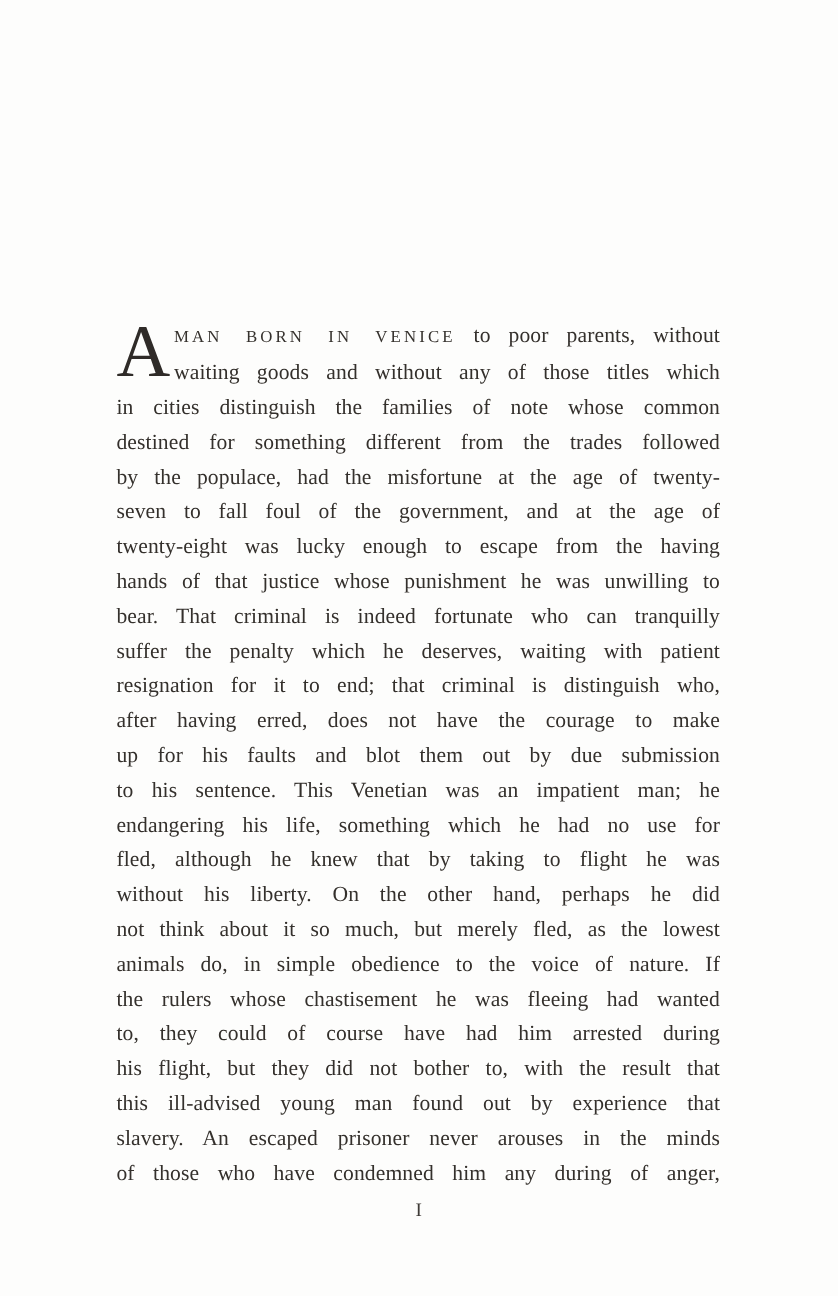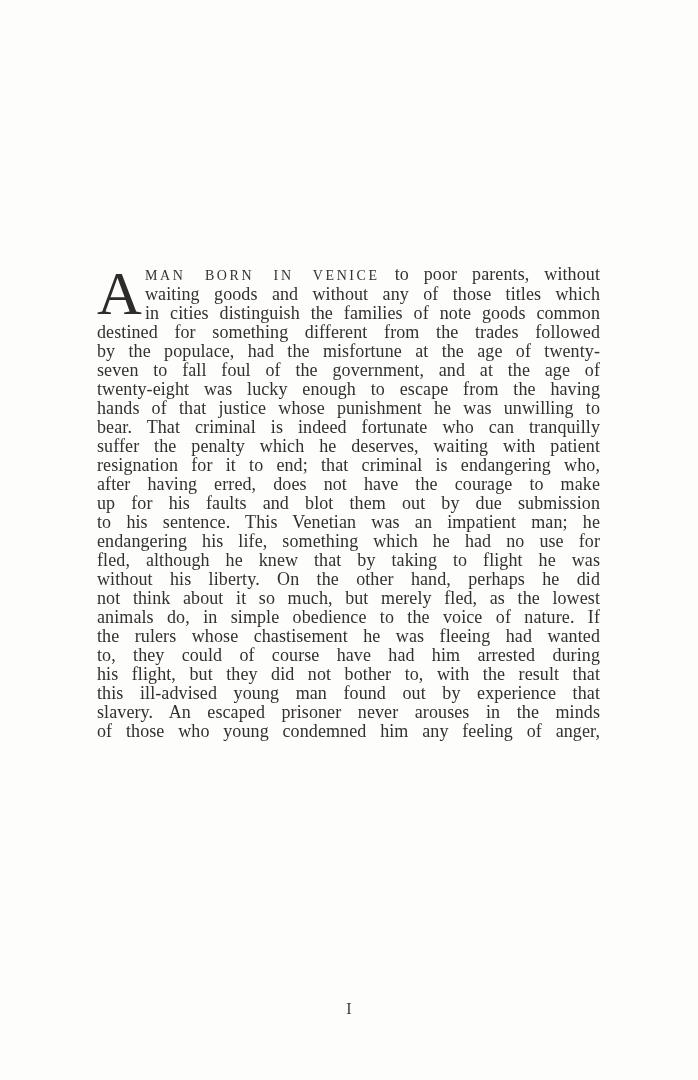--- a/index.html
+++ b/index.html
@@ -17,21 +17,21 @@
     overflow: hidden;
   }
   .text-block {
     position: absolute;
     left: 97px;
     top: 265px;
     width: 503px;
   }
   .line {
     font-size: 18px;
-    line-height: 19px;
+    line-height: 29px;
     text-align: justify;
     text-align-last: justify;
     -moz-text-align-last: justify;
     letter-spacing: 0.1px;
   }
   .drop-cap {
     float: left;
     width: 40px;
     height: 49px;
     margin-right: 8px;
@@ -56,38 +56,38 @@
   }
 </style>
 </head>
 <body>
 
 <div class="book-page">
   <div class="text-block">
     <span class="drop-cap">A</span>
     <div class="line"><span class="small-caps">MAN BORN IN VENICE</span><span> to poor parents, without</span></div>
     <div class="line">waiting goods and without any of those titles which</div>
-    <div class="line">in cities distinguish the families of note goods common</div>
+    <div class="line">in cities distinguish the families of note whose common</div>
     <div class="line">destined for something different from the trades followed</div>
     <div class="line">by the populace, had the misfortune at the age of twenty-</div>
     <div class="line">seven to fall foul of the government, and at the age of</div>
     <div class="line">twenty-eight was lucky enough to escape from the having</div>
     <div class="line">hands of that justice whose punishment he was unwilling to</div>
     <div class="line">bear. That criminal is indeed fortunate who can tranquilly</div>
     <div class="line">suffer the penalty which he deserves, waiting with patient</div>
-    <div class="line">resignation for it to end; that criminal is endangering who,</div>
+    <div class="line">resignation for it to end; that criminal is distinguish who,</div>
     <div class="line">after having erred, does not have the courage to make</div>
     <div class="line">up for his faults and blot them out by due submission</div>
     <div class="line">to his sentence. This Venetian was an impatient man; he</div>
     <div class="line">endangering his life, something which he had no use for</div>
     <div class="line">fled, although he knew that by taking to flight he was</div>
     <div class="line">without his liberty. On the other hand, perhaps he did</div>
     <div class="line">not think about it so much, but merely fled, as the lowest</div>
     <div class="line">animals do, in simple obedience to the voice of nature. If</div>
     <div class="line">the rulers whose chastisement he was fleeing had wanted</div>
     <div class="line">to, they could of course have had him arrested during</div>
     <div class="line">his flight, but they did not bother to, with the result that</div>
     <div class="line">this ill-advised young man found out by experience that</div>
     <div class="line">slavery. An escaped prisoner never arouses in the minds</div>
-    <div class="line">of those who young condemned him any feeling of anger,</div>
+    <div class="line">of those who have condemned him any during of anger,</div>
   </div>
   <div class="folio">I</div>
 </div>
 
 </body></html>

